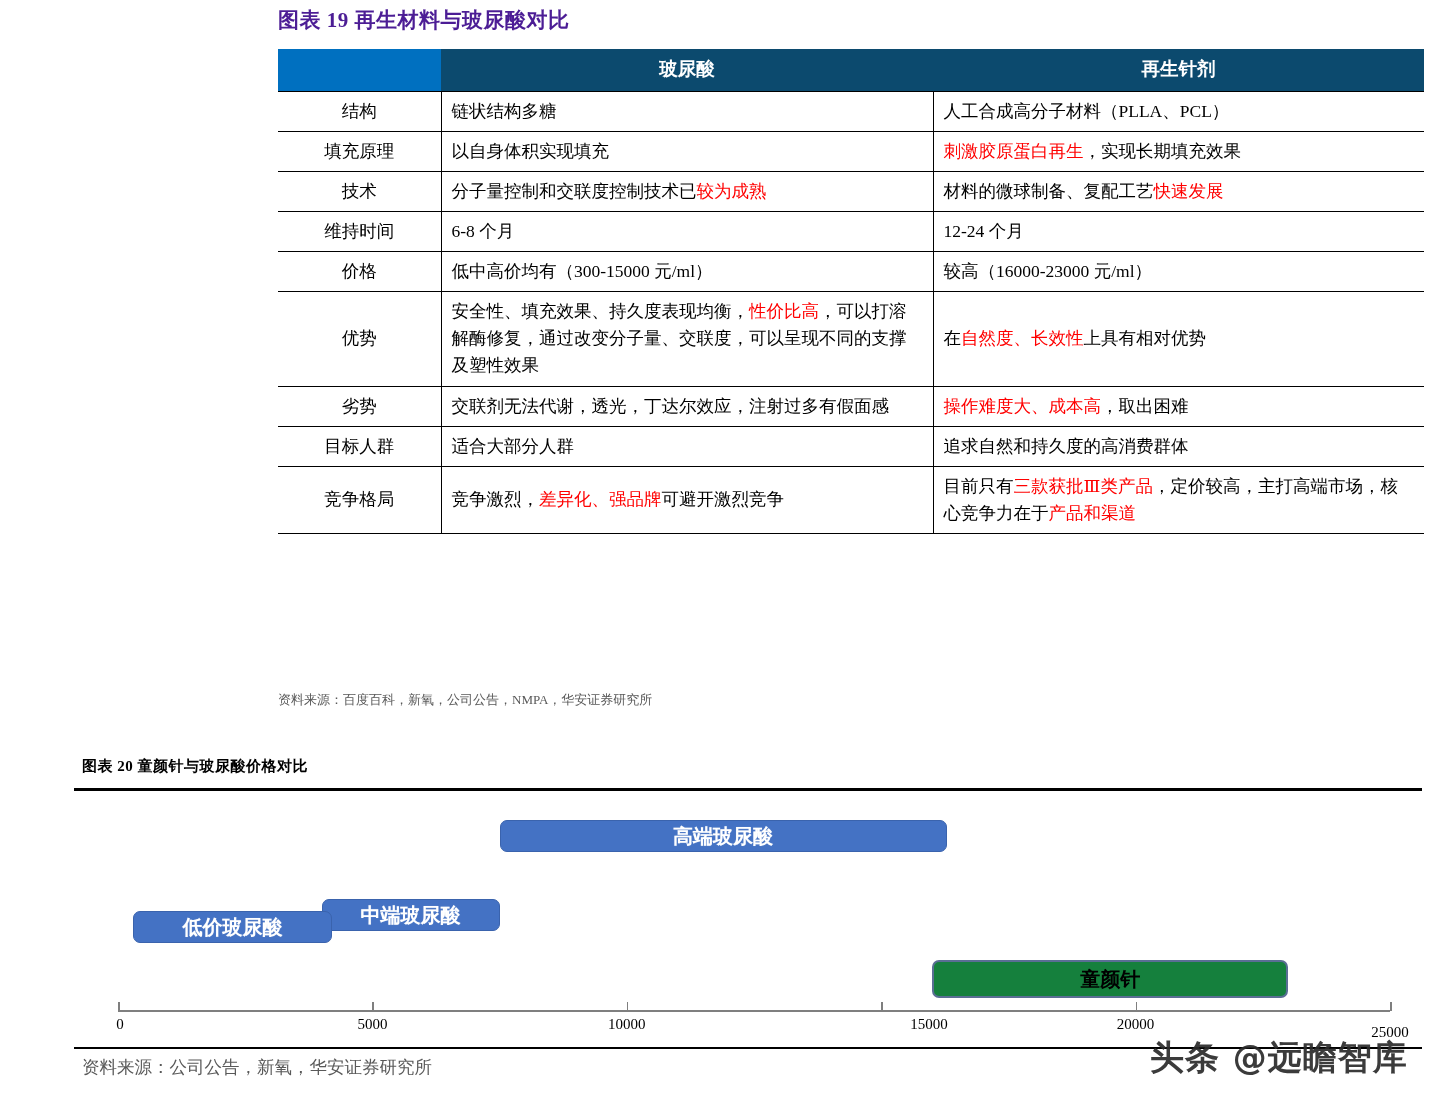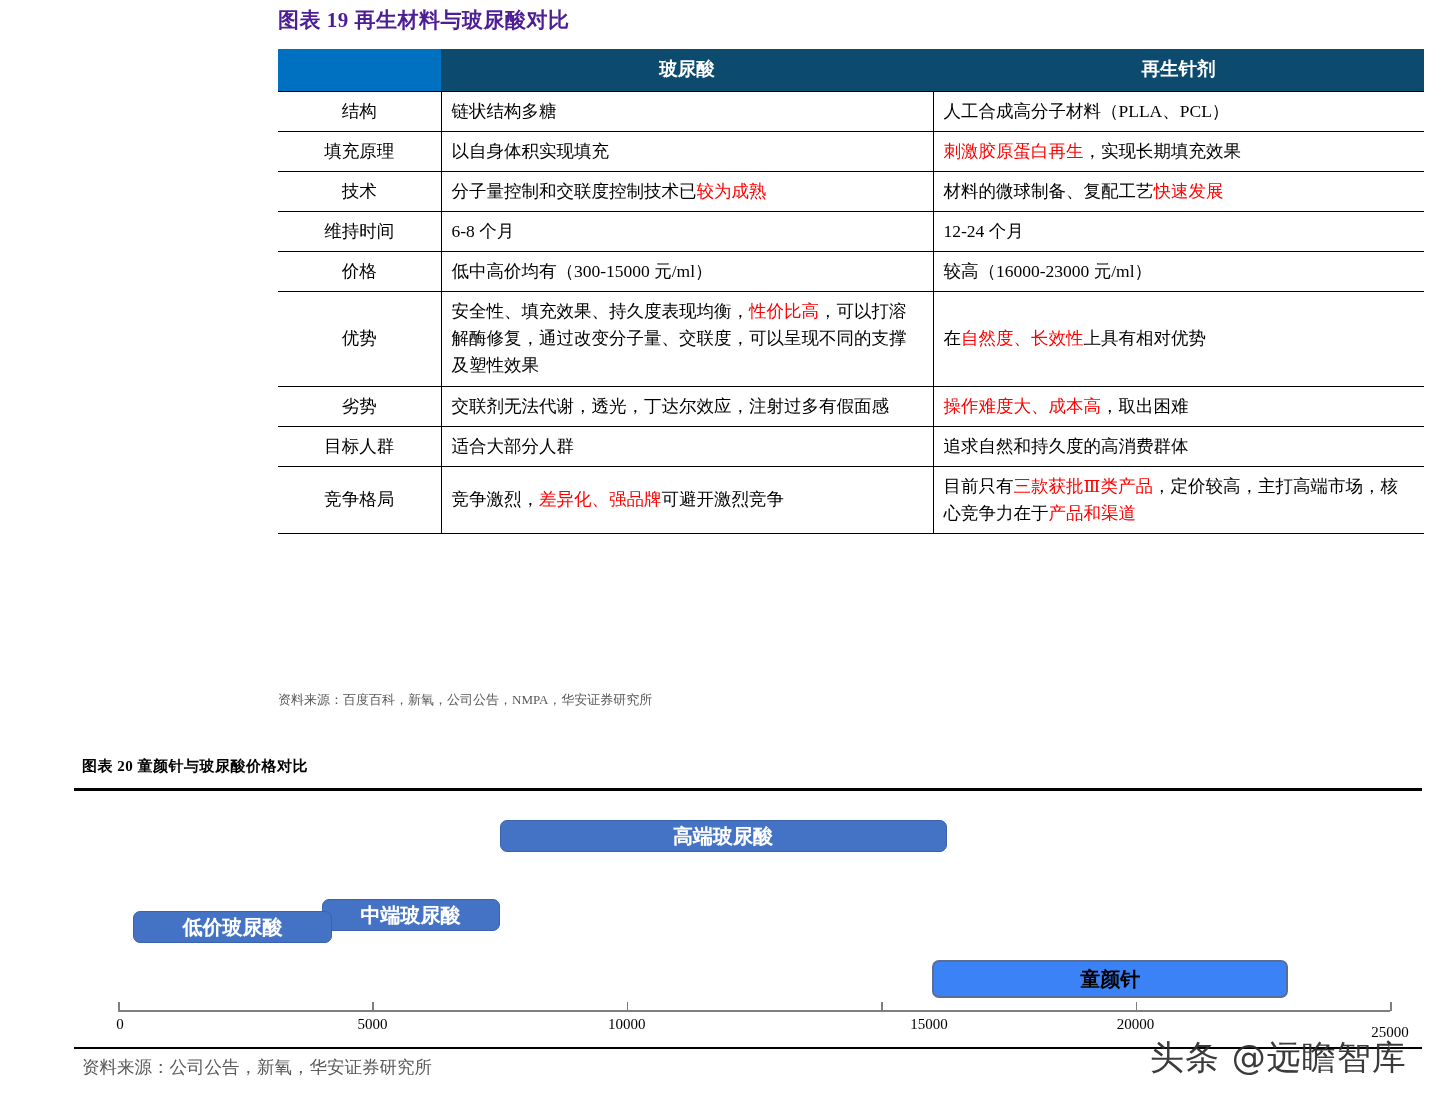--- a/index.html
+++ b/index.html
@@ -85,21 +85,21 @@
     font-size: 20px; font-weight: bold;
     white-space: nowrap;
   }
   .bar.hya {
     background: #4472C4;
     border: 1px solid #3a63ad;
     color: #ffffff;
     text-shadow: 0 0 1px rgba(255,255,255,.35);
   }
   .bar.tyz {
-    background: #3b82f6;
+    background: #15803d;
     border: 2px solid #5A6E94;
     color: #000000;
     height: 38px;
   }
 
   .axis-line {
     position: absolute;
     left: 118px; top: 1010px; width: 1272px; height: 2px;
     background: #7f7f7f;
   }
@@ -119,21 +119,21 @@
     font-size: 17.5px; color: #595959;
     white-space: nowrap;
   }
   .bottom-rule {
     position: absolute; left: 74px; top: 1047px;
     width: 1348px; height: 2px; background: #000;
   }
 
   .watermark {
     position: absolute; left: 1150px; top: 1035px;
-    font-size: 34px; font-weight: normal;
+    font-size: 34px; font-weight: bold;
     color: #2b2b2b; opacity: .92;
     font-family: "DejaVu Sans", "Liberation Sans", sans-serif;
     white-space: nowrap; letter-spacing: 1px;
   }
 </style>
 </head>
 <body>
 
 <div class="fig19-title">图表 19 再生材料与玻尿酸对比</div>
 

